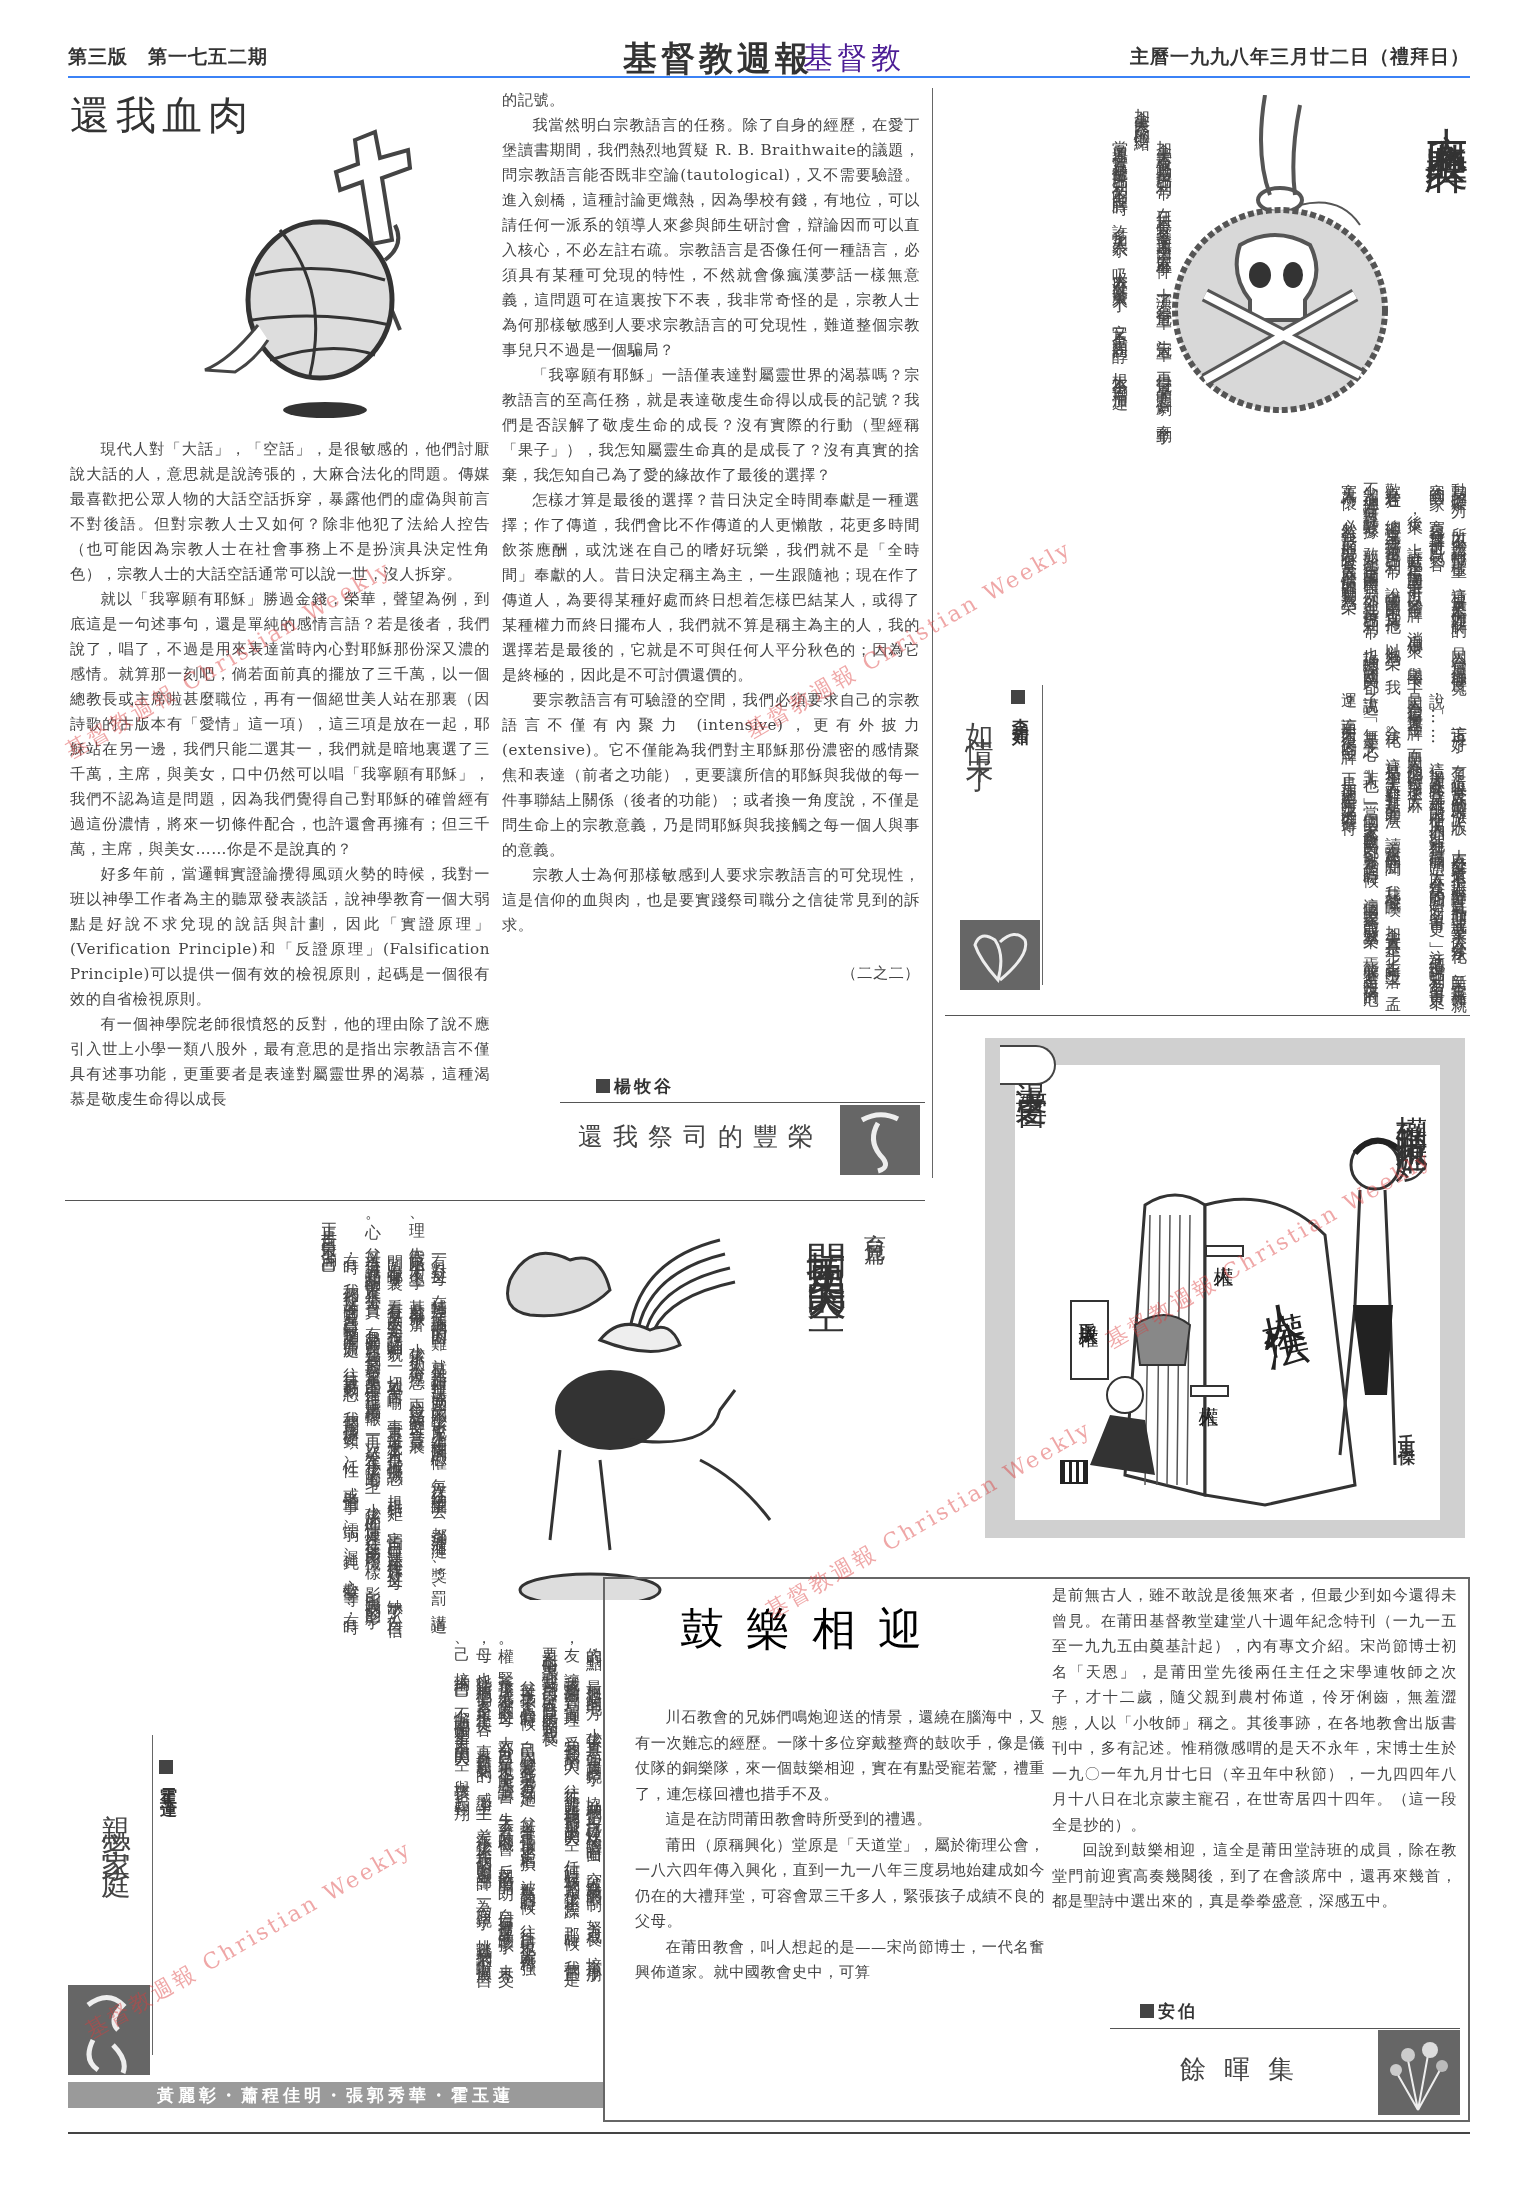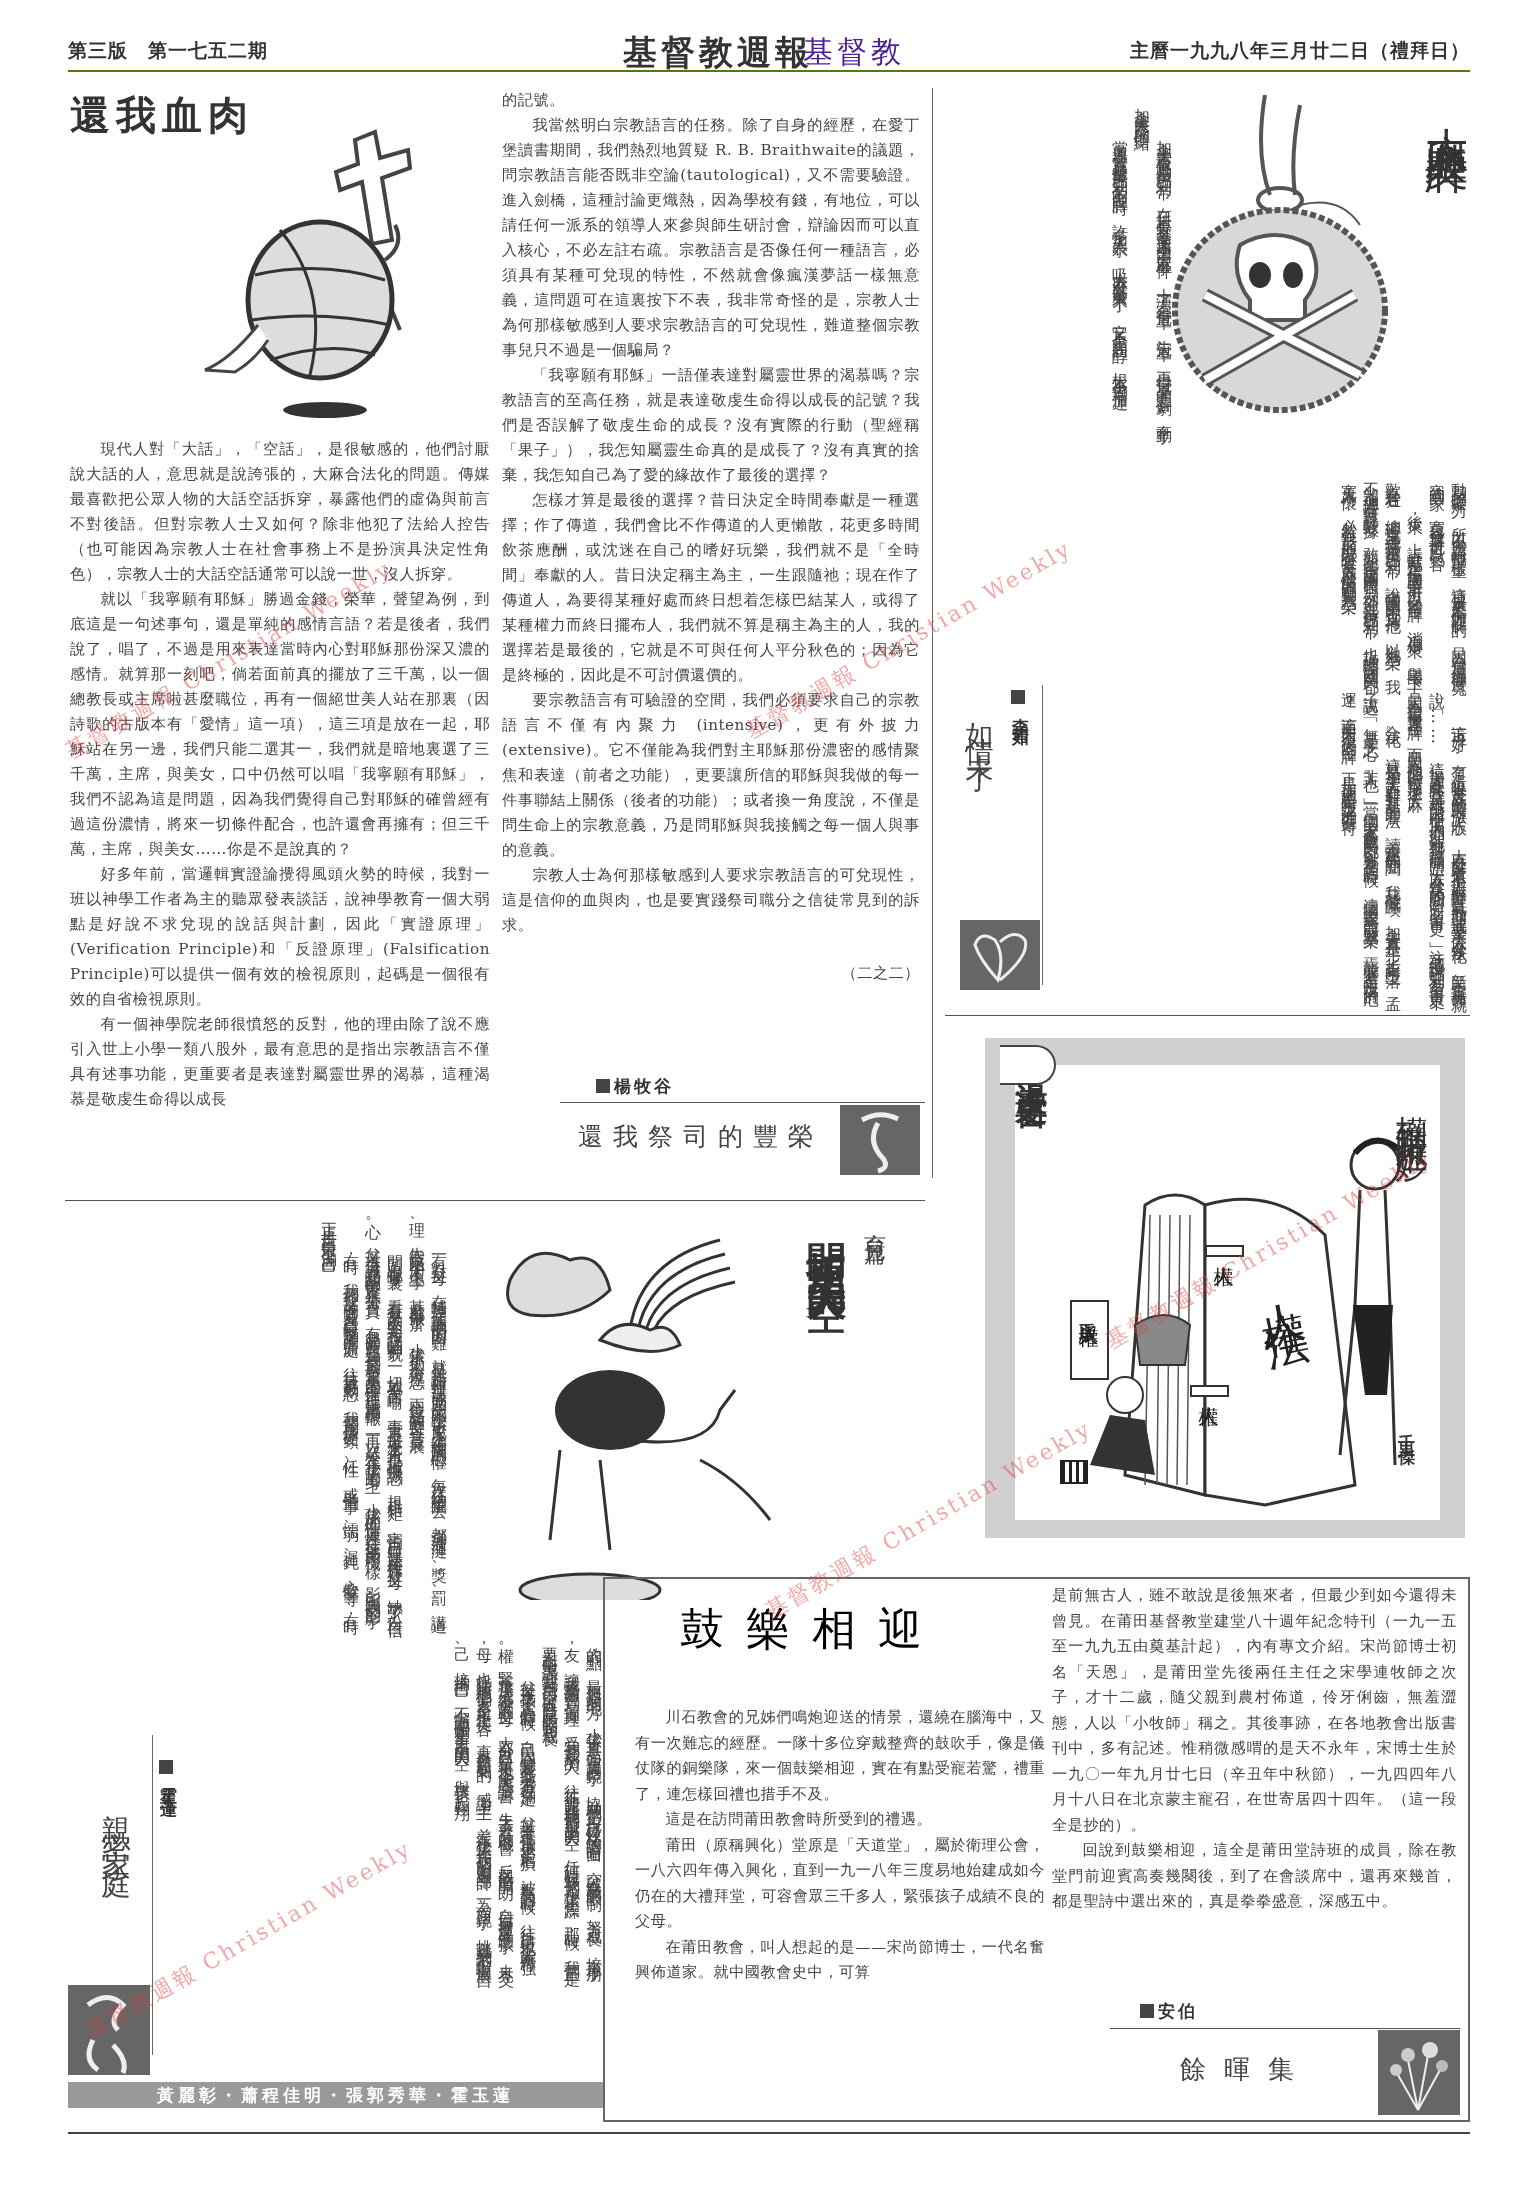--- a/index.html
+++ b/index.html
@@ -1,32 +1,32 @@
 <!DOCTYPE html>
 <html><head>
 <meta charset="utf-8">
 <style>
 *{box-sizing:border-box;margin:0;padding:0}
 html,body{width:1531px;height:2188px;background:#ffffff;overflow:hidden}
 body{position:relative;font-family:"DejaVu Serif","Liberation Serif",serif;color:#3a3a3a}
 .abs{position:absolute}
-.hdr{top:32px;left:68px;width:1402px;height:40px;border-bottom:2px solid #4d7c0f}
+.hdr{top:38px;left:68px;width:1402px;height:40px;border-bottom:2px solid #3b82f6}
 .hdr .l{position:absolute;left:0;top:6px;font-family:"DejaVu Sans",sans-serif;font-weight:bold;font-size:19px;letter-spacing:1px;color:#333}
 .hdr .c{position:absolute;left:555px;top:-2px;font-size:34px;font-weight:bold;letter-spacing:4px;color:#333}
 .hdr .ghost{position:absolute;left:735px;top:0px;font-size:30px;color:#4c1d95;letter-spacing:4px}
 .hdr .r{position:absolute;right:0;top:6px;font-family:Liberation Sans, sans-serif;font-weight:bold;font-size:19px;letter-spacing:1px;color:#333}
 .vrule{background:#666;width:2px}
 .hrule{background:#666;height:2px}
 .para{font-size:15.2px;line-height:25px;text-align:justify;color:#444;letter-spacing:0.5px}
 .para p{text-indent:2em}
 .para p.ni{text-indent:0}
 .vt{writing-mode:vertical-rl;font-size:16px;line-height:22px;letter-spacing:4px;color:#444}
 .vt p{text-indent:2em;margin-left:0}
 .vt p.ni{text-indent:0}
-.title-h{font-family:"DejaVu Sans",sans-serif;font-weight:bold;color:#333}
+.title-h{font-family:"DejaVu Sans",sans-serif;font-weight:normal;color:#333}
 .byline{font-family:"DejaVu Sans",sans-serif;font-weight:bold;font-size:17px;color:#333;letter-spacing:3px}
 .byline .sq{display:inline-block;width:14px;height:14px;background:#444;margin-right:4px;vertical-align:-1px}
 .graybox{background:#666}
 .watermark{position:absolute;color:rgba(220,60,60,0.45);font-size:22px;font-family:"DejaVu Serif",serif;letter-spacing:3px;white-space:nowrap;transform-origin:left top;pointer-events:none}
 svg{display:block}
 </style>
 </head>
 <body>
 
 <div class="abs hdr">

